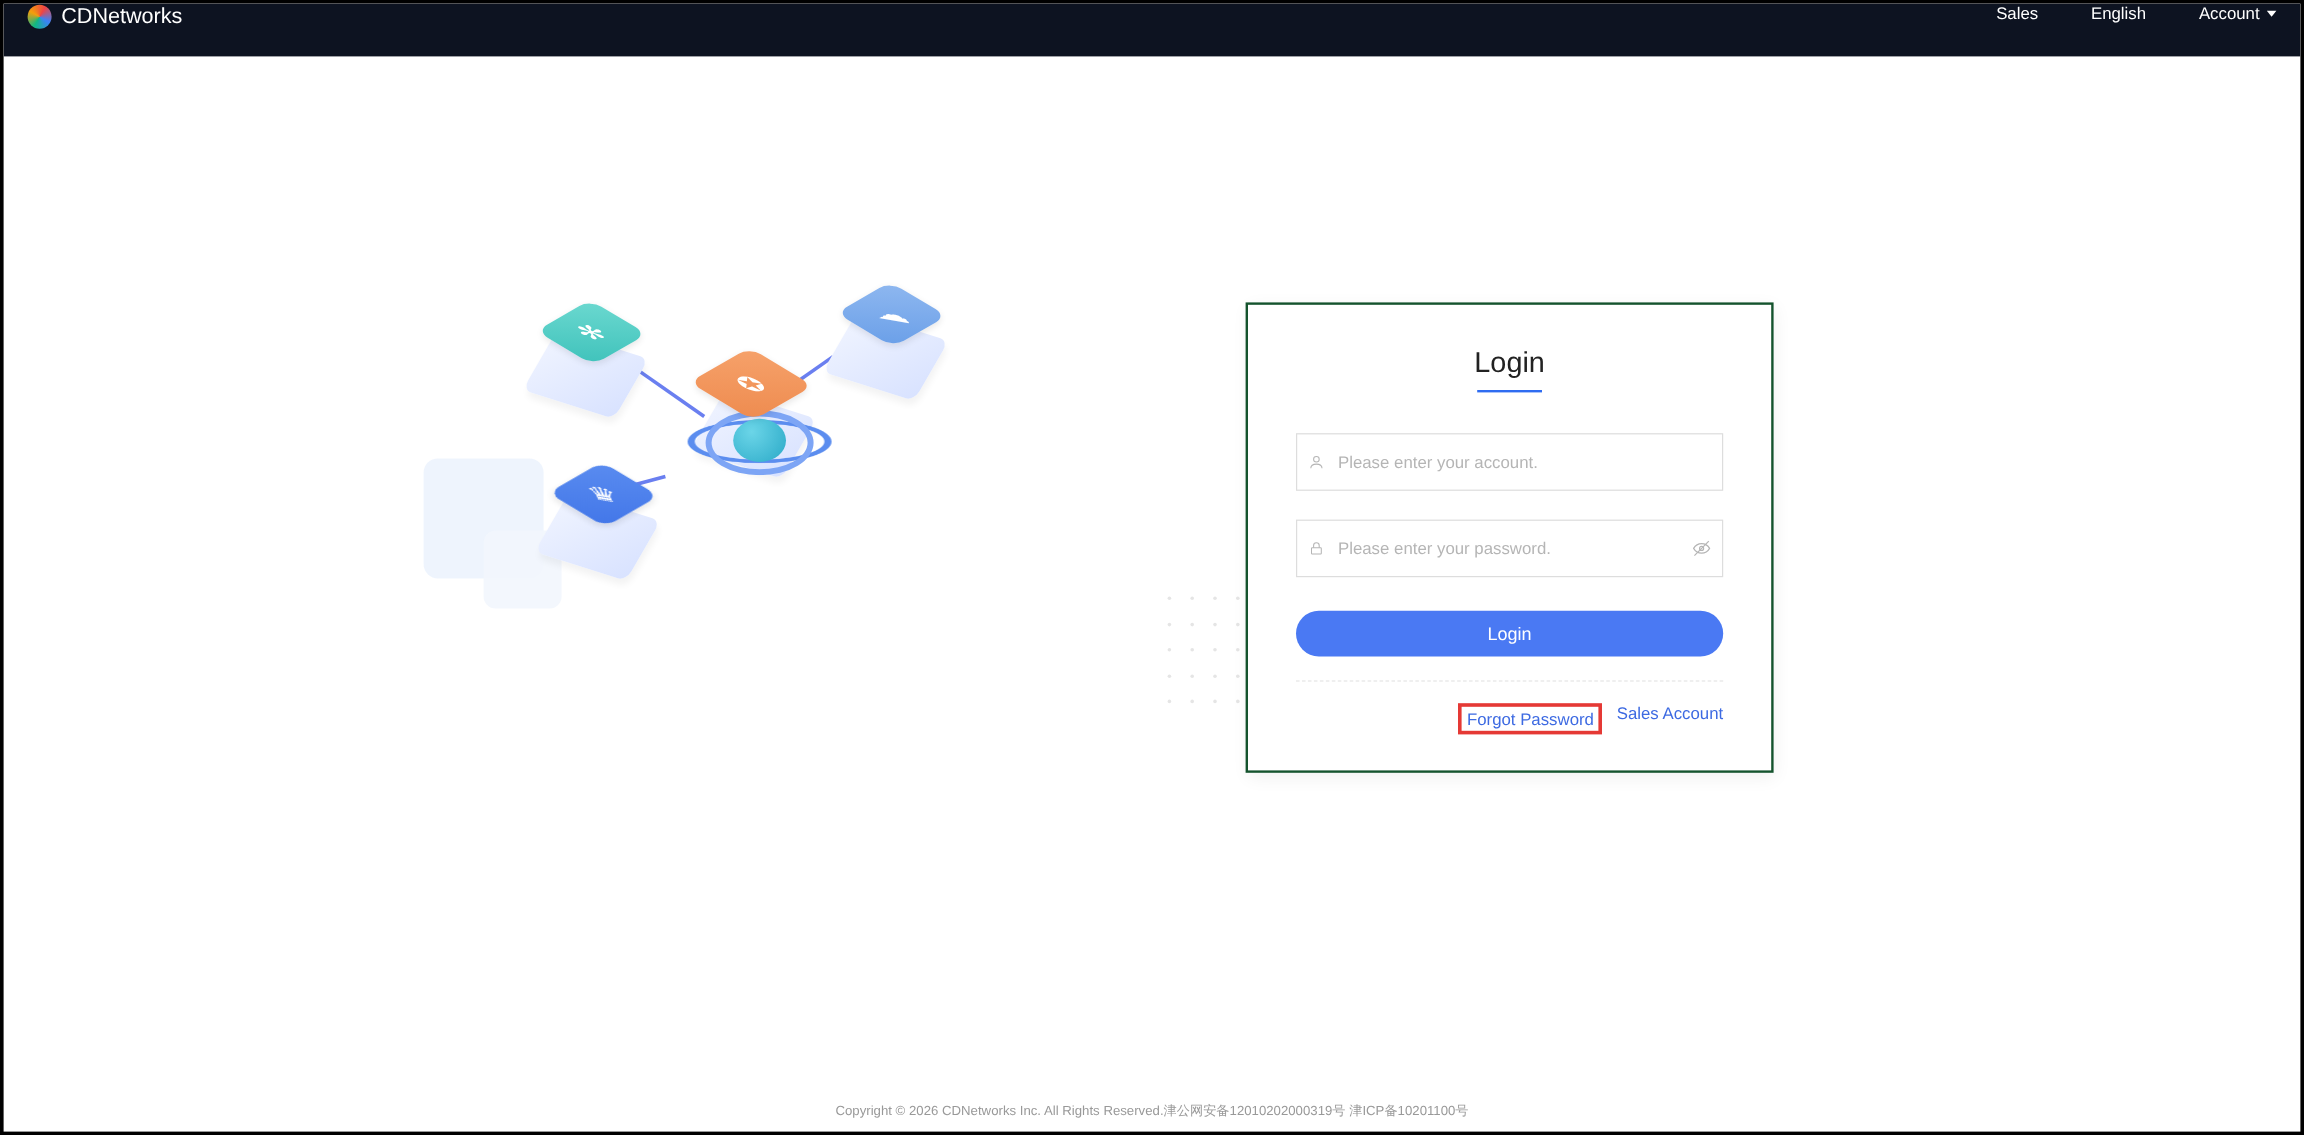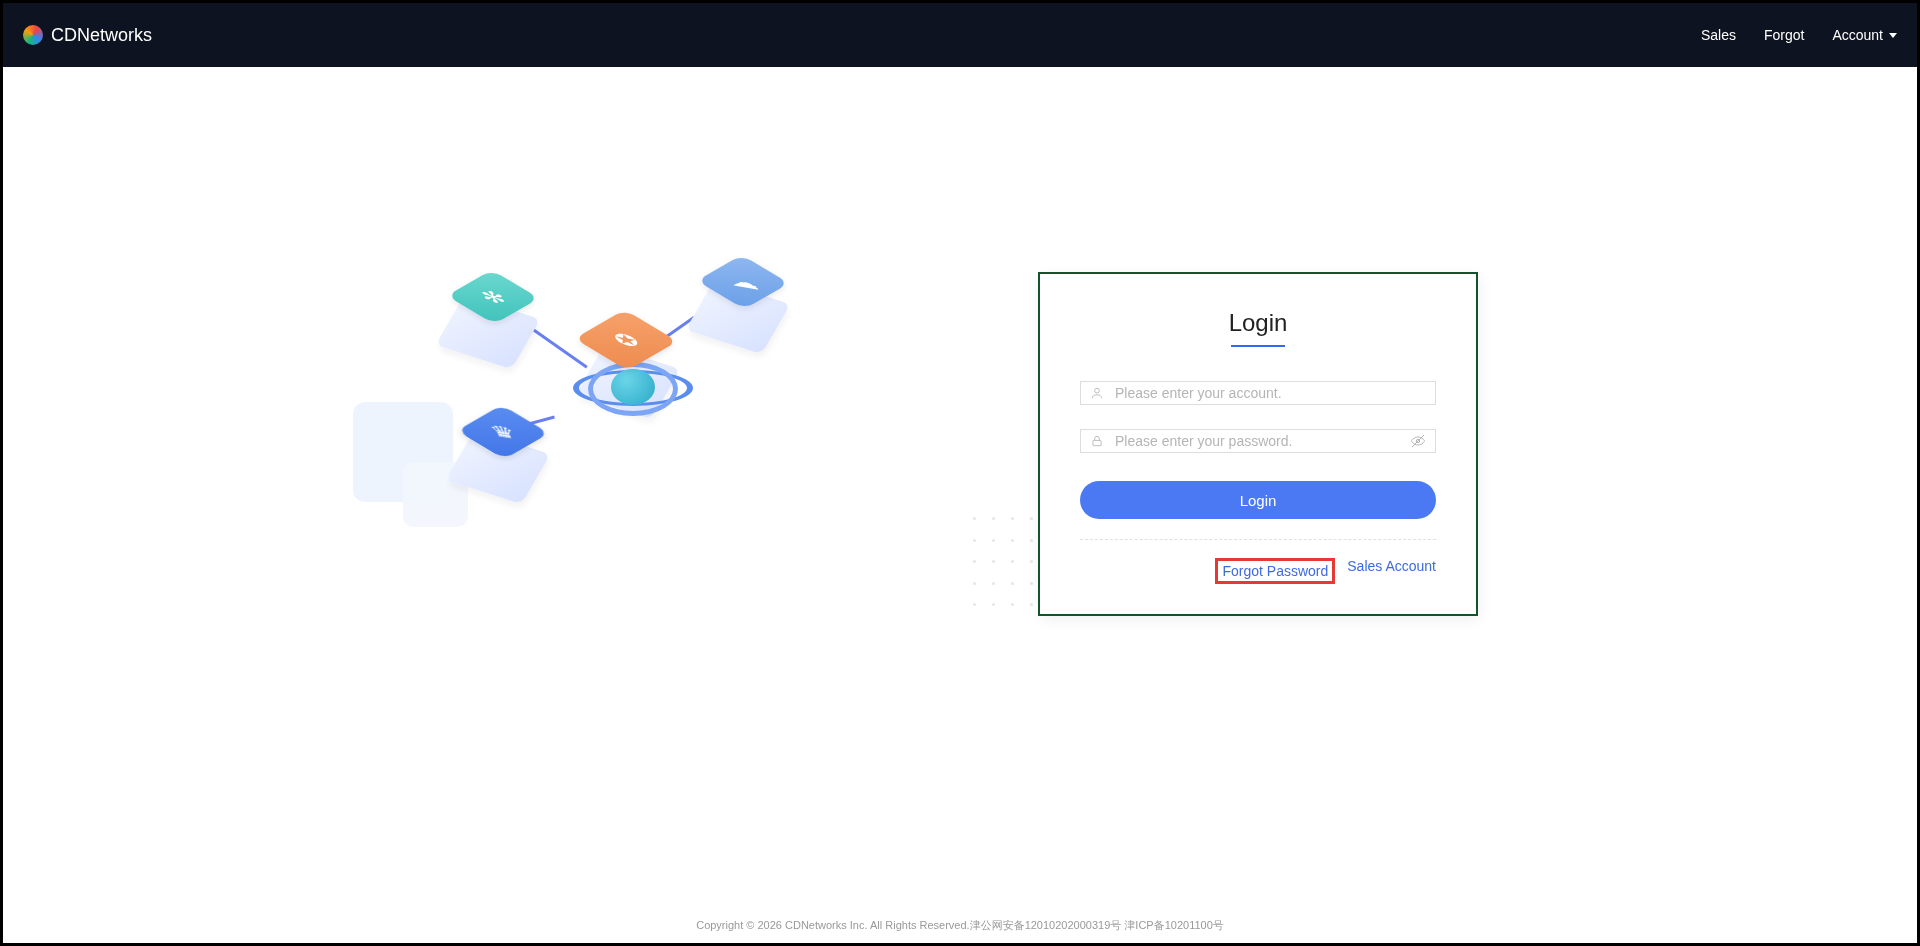--- a/index.html
+++ b/index.html
@@ -1,23 +1,23 @@
 <!DOCTYPE html>
 <html><head>
 <meta charset="utf-8">
 <style>
 * { margin: 0; padding: 0; box-sizing: border-box; }
 body { font-family: -apple-system, BlinkMacSystemFont, "Segoe UI", Arial, sans-serif; background: #fff; width: 1920px; height: 946px; position: relative; border: 3px solid #000; }
 
 
-.header { background: #0d1321; height: 64px; display: flex; align-items: center; justify-content: space-between; padding: 0 20px; }
+.header { background: #0d1321; height: 44px; display: flex; align-items: flex-start; justify-content: space-between; padding: 0 20px; }
 .logo-wrap { display: flex; align-items: center; gap: 8px; }
 .logo-icon { width: 20px; height: 20px; border-radius: 50%; background: conic-gradient(from 120deg, #3b82f6, #10b981, #f59e0b, #ef4444, #3b82f6); }
 .logo-text { color: #fff; font-size: 18px; font-weight: 500; }
-.nav { display: flex; align-items: center; gap: 28px; }
+.nav { display: flex; align-items: center; gap: 44px; }
 .nav-item { color: #fff; font-size: 14px; cursor: pointer; display: flex; align-items: center; gap: 4px; }
 .chevron-down { width: 0; height: 0; border-left: 4px solid transparent; border-right: 4px solid transparent; border-top: 5px solid #fff; margin-left: 2px; }
 
 
 .main { position: relative; height: 700px; }
 
 
 .illustration-area { position: absolute; left: 430px; top: 190px; width: 420px; height: 260px; }
 .iso-base { position: absolute; }
 .iso-platform { width: 90px; height: 50px; background: linear-gradient(135deg, #f0f4ff, #d8e2ff); border-radius: 8px; transform: skewX(-30deg) skewY(15deg); box-shadow: 4px 4px 6px rgba(0,0,0,0.05); }
@@ -44,21 +44,21 @@
 
 .dots { position: absolute; left: 970px; top: 450px; width: 220px; height: 100px; display: grid; grid-template-columns: repeat(12, 1fr); grid-template-rows: repeat(5, 1fr); gap: 8px; opacity: 0.15; }
 .dots span { width: 3px; height: 3px; background: #555; border-radius: 50%; }
 
 
 .login-card { position: absolute; left: 1035px; top: 205px; width: 440px; background: #fff; border: 2px solid #14532d; box-shadow: 2px 4px 14px rgba(0,0,0,0.06); padding: 35px 40px 30px; }
 .login-title { font-size: 24px; color: #222; text-align: center; font-weight: 400; }
 .login-title-underline { width: 54px; height: 2px; background: #2f6cf1; margin: 8px auto 34px; }
 .input-row { position: relative; margin-bottom: 24px; }
 .input-row svg.left-icon { position: absolute; left: 10px; top: 50%; transform: translateY(-50%); width: 14px; height: 14px; fill: none; stroke: #b5b5b5; stroke-width: 1.5; }
-.text-input { width: 100%; height: 24px; border: 1px solid #ddd; padding: 0 34px; font-size: 14px; color: #333; outline: none; }
+.text-input { width: 100%; height: 48px; border: 1px solid #ddd; padding: 0 34px; font-size: 14px; color: #333; outline: none; }
 .text-input::placeholder { color: #b5b5b5; }
 .eye-icon { position: absolute; right: 10px; top: 50%; transform: translateY(-50%); width: 16px; height: 16px; cursor: pointer; }
 .login-btn { width: 100%; height: 38px; background: #4a79f3; color: #fff; border: none; border-radius: 19px; font-size: 15px; cursor: pointer; margin-top: 4px; }
 .divider { border-top: 1px dashed #e0e0e0; margin: 20px 0 18px; }
 .forgot-row { display: flex; justify-content: flex-end; gap: 12px; }
 .forgot-link { color: #3d6ae2; font-size: 14px; cursor: pointer; }
 .highlight-box { border: 3px solid #e53935; padding: 2px 4px; }
 
 
 .footer { position: absolute; bottom: 10px; left: 0; right: 0; text-align: center; color: #999; font-size: 11px; }
@@ -67,21 +67,21 @@
 </head>
 <body>
 
 <div class="header">
   <div class="logo-wrap">
     <div class="logo-icon"></div>
     <div class="logo-text">CDNetworks</div>
   </div>
   <div class="nav">
     <div class="nav-item">Sales</div>
-    <div class="nav-item">Forgot</div>
+    <div class="nav-item">English</div>
     <div class="nav-item">
       <span>Account</span>
       <span class="chevron-down"></span>
     </div>
   </div>
 </div>
 
 <div class="main">
 
   <div class="decor-sq"></div>

